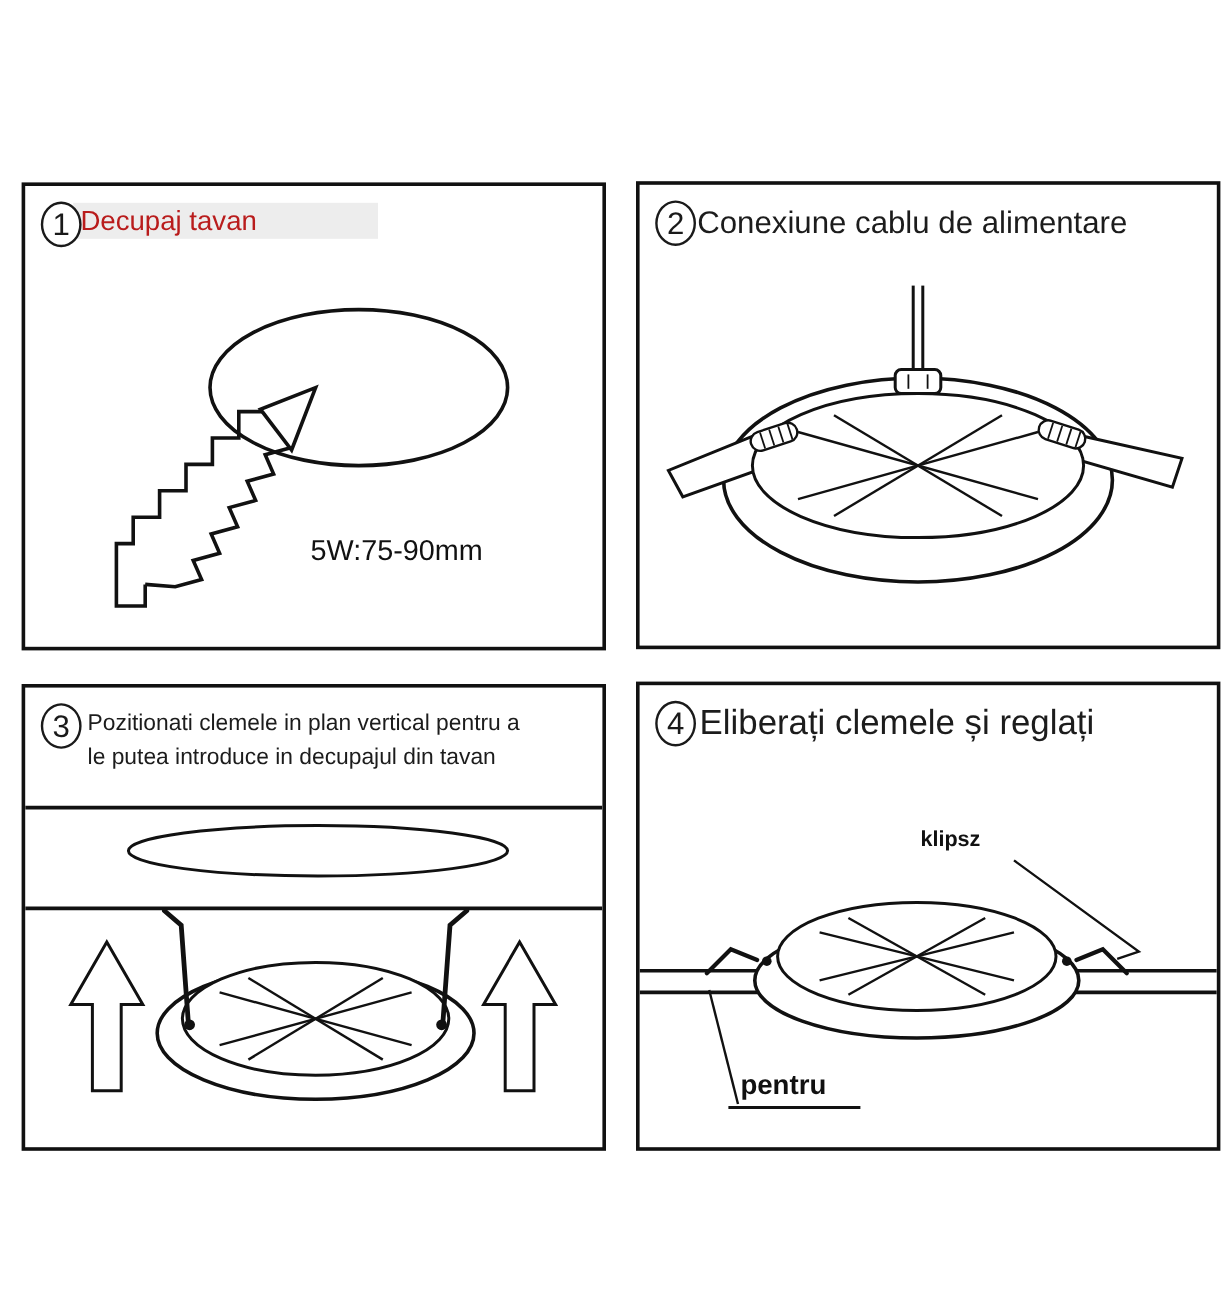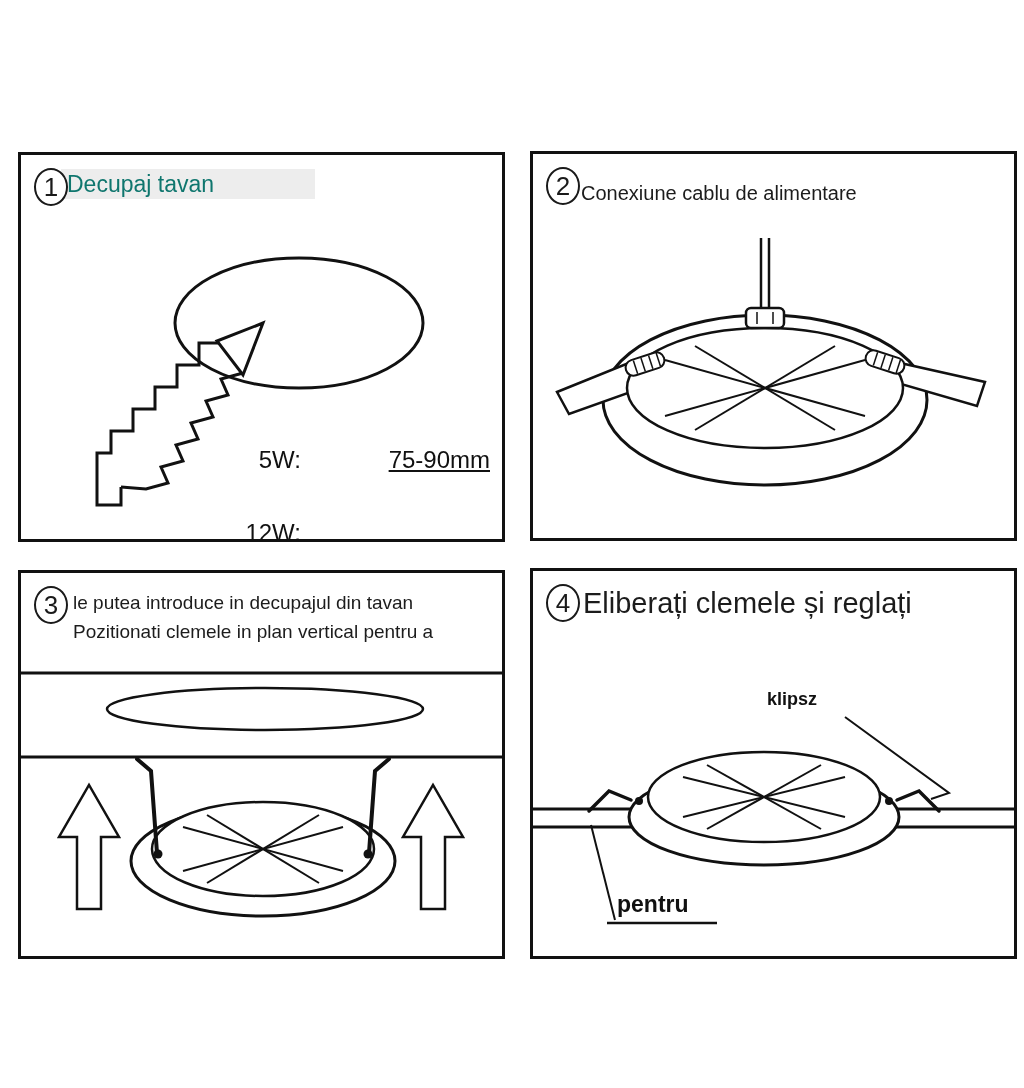--- a/index.html
+++ b/index.html
@@ -8,29 +8,29 @@
   .panel{position:absolute;width:487px;height:390px;border:3px solid #111;box-sizing:border-box;background:#fff;}
   #panel-1{left:18px;top:152px;}
   #panel-2{left:530px;top:151px;}
   #panel-3{left:18px;top:570px;height:389px;}
   #panel-4{left:530px;top:568px;height:391px;}
   .diagram{position:absolute;left:0;top:0;width:100%;height:100%;}
   .step-badge{position:absolute;left:13px;top:13px;width:30px;height:34px;border:2px solid #1a1a1a;
       border-radius:50%;display:flex;align-items:center;justify-content:center;
       font-size:26px;line-height:1;color:#1a1a1a;background:#fff;z-index:3;}
   .title{position:absolute;z-index:3;color:#1c1c1c;white-space:nowrap;}
-  .t1{left:46px;top:16px;font-size:23px;color:#0f766e;}
+  .t1{left:46px;top:16px;font-size:23px;color:#b91c1c;}
   .t1-highlight{position:absolute;left:40px;top:14px;width:254px;height:30px;background:#ededed;z-index:2;}
-  .t2{left:48px;top:28px;font-size:20px;}
+  .t2{left:48px;top:16px;font-size:26px;}
   .t3{left:52px;top:15px;font-size:19px;line-height:29px;}
   .t4{left:50px;top:16px;font-size:29px;line-height:33px;}
   .specs{position:absolute;left:140px;top:288px;display:grid;grid-template-columns:140px 150px;
-      column-gap:0;row-gap:1px;font-size:24px;line-height:34px;color:#111;z-index:3;gap:39px;}
+      column-gap:0;row-gap:1px;font-size:24px;line-height:34px;color:#111;z-index:3;}
   .specs .lab{text-align:right;}
-  .specs .val{text-align:right;text-decoration:underline;}
+  .specs .val{}
   .diag-label{position:absolute;font-weight:bold;color:#111;z-index:3;white-space:nowrap;}
   .lbl-klipsz{left:234px;top:118px;font-size:18px;}
   .lbl-plafon{left:84px;top:320px;font-size:23px;}
   svg *{vector-effect:none;}
 </style>
 </head>
 <body>
 
 <div class="page">
 
@@ -46,21 +46,20 @@
       <g stroke="#111" fill="none" stroke-width="3" stroke-linejoin="miter">
         <path d="M 200 188 L 178 188 L 178 210 L 156 210 L 156 232 L 134 232 L 134 254 L 112 254 L 112 276 L 90 276 L 90 298 L 76 298 L 76 350 L 100 350 L 100 332"></path>
         <path d="M 222 218 L 200 224 L 207 240 L 185 246 L 192 262 L 170 268 L 177 284 L 155 290 L 162 306 L 140 312 L 147 328 L 125 334 L 100 332"></path>
         <polygon points="242,168 196,186 222,220" fill="#fff"></polygon>
       </g>
     </svg>
 
     <div class="specs">
       <div class="lab">5W:</div>
       <div class="val">75-90mm</div>
-      <div class="lab">12W:</div>
     </div>
   </div>
 
   <div class="panel" id="panel-2">
     <div class="step-badge">2</div>
     <div class="title t2">Conexiune cablu de alimentare</div>
 
     <svg class="diagram" viewBox="0 0 481 384">
 
       <ellipse cx="232" cy="246" rx="162" ry="85" fill="#fff" stroke="#111" stroke-width="3"></ellipse>
@@ -103,22 +102,22 @@
         <rect x="213" y="154" width="38" height="20" rx="5" fill="#fff" stroke="#111" stroke-width="2.5"></rect>
         <line x1="224" y1="158" x2="224" y2="170" stroke="#111" stroke-width="1.5"></line>
         <line x1="240" y1="158" x2="240" y2="170" stroke="#111" stroke-width="1.5"></line>
       </g>
     </svg>
   </div>
 
   <div class="panel" id="panel-3">
     <div class="step-badge">3</div>
     <div class="title t3">
+      <div>Pozitionati clemele in plan vertical pentru a</div>
       <div>le putea introduce in decupajul din tavan</div>
-      <div>Pozitionati clemele in plan vertical pentru a</div>
     </div>
 
     <svg class="diagram" viewBox="0 0 481 383">
 
       <g stroke="#111" stroke-width="3">
         <line x1="0" y1="100" x2="481" y2="100"></line>
         <line x1="0" y1="184" x2="481" y2="184"></line>
       </g>
       <ellipse cx="244" cy="136" rx="158" ry="21" fill="#fff" stroke="#111" stroke-width="2.5"></ellipse>
 

